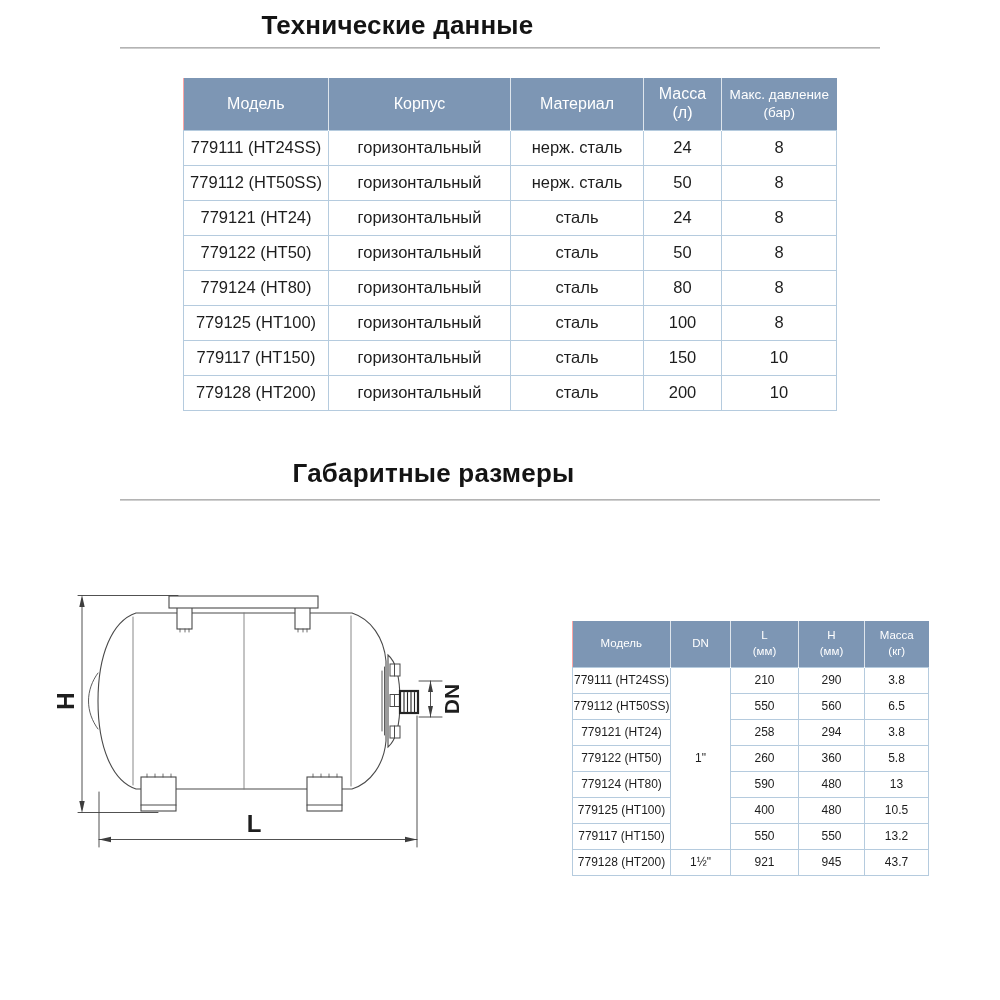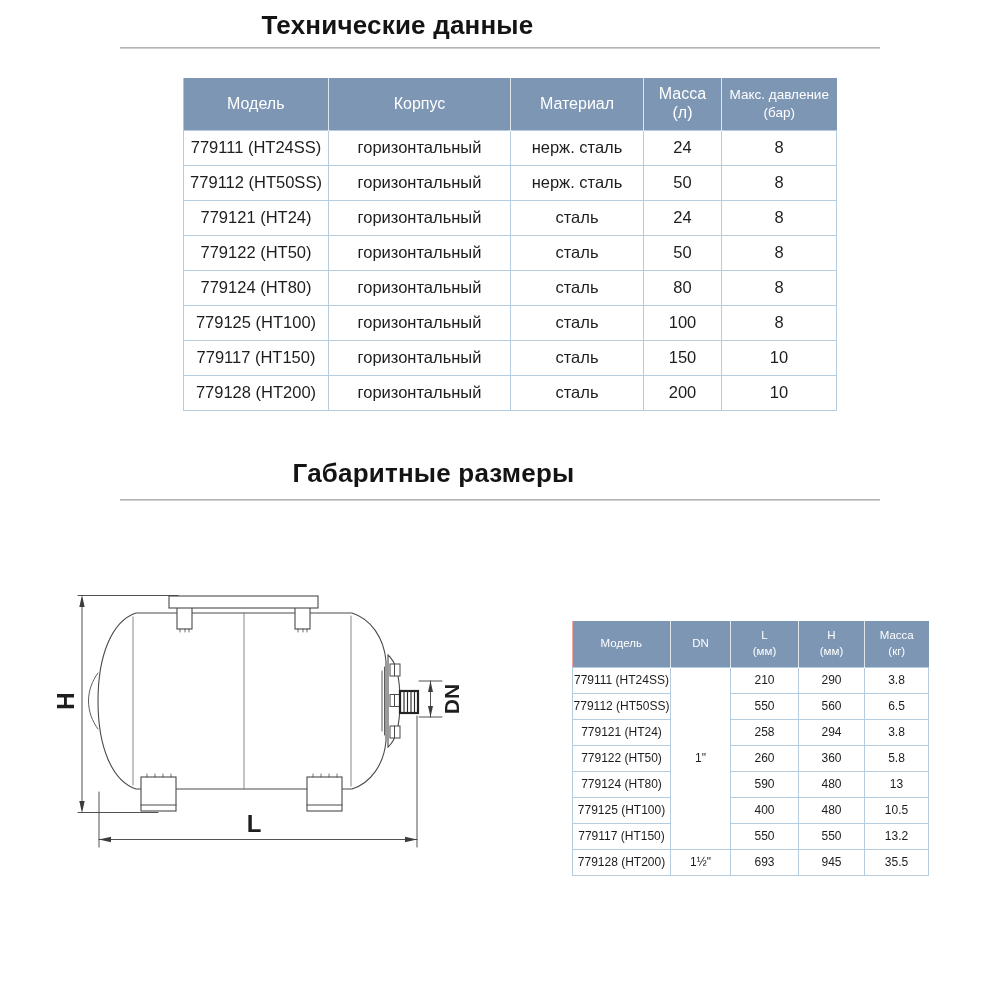--- a/index.html
+++ b/index.html
@@ -317,18 +317,18 @@
     </tr>
     <tr>
       <td>779117 (HT150)</td>
       <td>550</td>
       <td>550</td>
       <td>13.2</td>
     </tr>
     <tr>
       <td>779128 (HT200)</td>
       <td>1½"</td>
-      <td>693</td>
+      <td>921</td>
       <td>945</td>
-      <td>35.5</td>
+      <td>43.7</td>
     </tr>
   </tbody>
 </table>
 
 </body></html>

